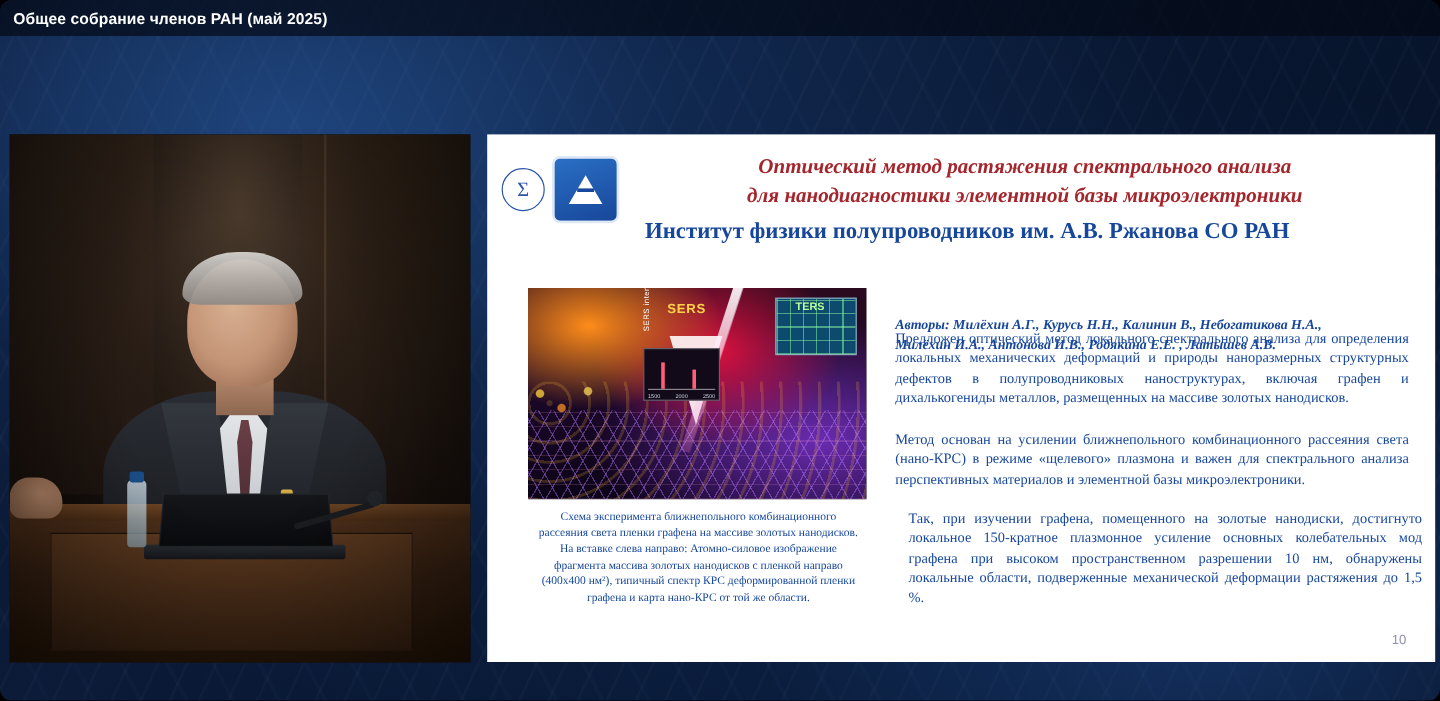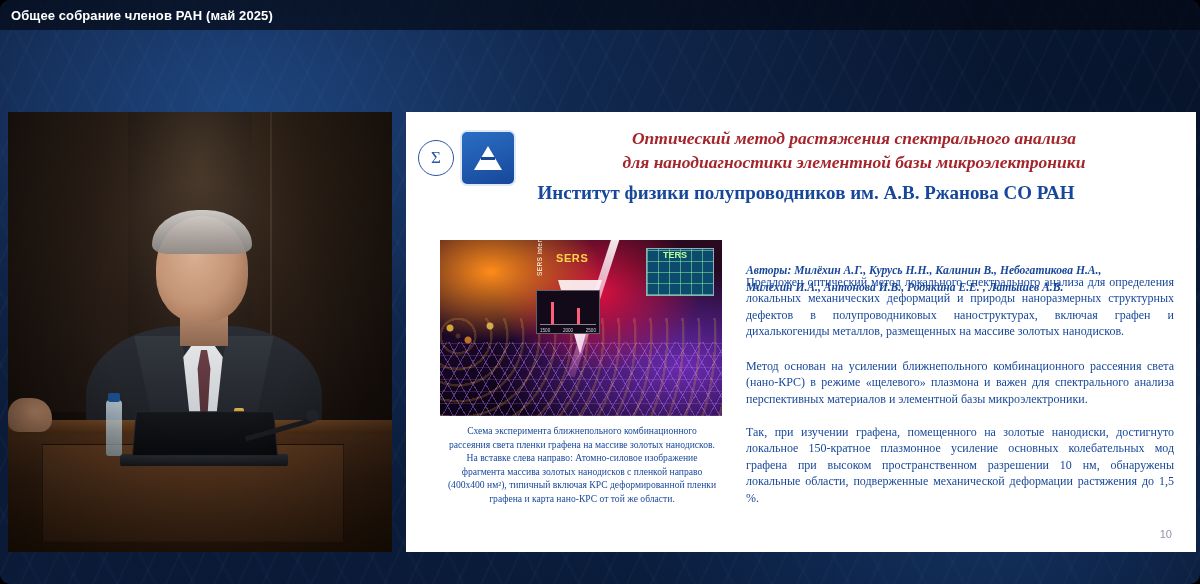--- a/index.html
+++ b/index.html
@@ -285,21 +285,21 @@
     left: 340px;
     width: 428px;
     color: #17479a;
     font-family: "Liberation Serif", serif;
     font-size: 12px;
     line-height: 16.4px;
     text-align: justify;
   }
   #para1 { top: 162px; }
   #para2 { top: 246px; }
-  #para3 { top: 312px; }
+  #para3 { top: 312px; margin-left: 11px; }
 
   
   #slide-figure {
     position: absolute;
     left: 34px; top: 128px;
     width: 282px; height: 176px;
     background: #120a12;
     overflow: hidden;
   }
   .fig { position: absolute; }
@@ -509,20 +509,20 @@
           <span class="grid"></span>
           <span id="fig-label-ters">TERS</span>
         </div>
       </div>
 
       <div id="fig-caption">
         <div>Схема эксперимента ближнепольного комбинационного</div>
         <div>рассеяния света пленки графена на массиве золотых нанодисков.</div>
         <div>На вставке слева направо: Атомно-силовое изображение</div>
         <div>фрагмента массива золотых нанодисков с пленкой направо</div>
-        <div>(400х400 нм²), типичный включая КРС деформированной пленки</div>
+        <div>(400х400 нм²), типичный спектр КРС деформированной пленки</div>
         <div>графена и карта нано-КРС от той же области.</div>
       </div>
 
       <div id="slide-pagenum">10</div>
     </div>
   </div>
 </div>
 
 </body></html>

